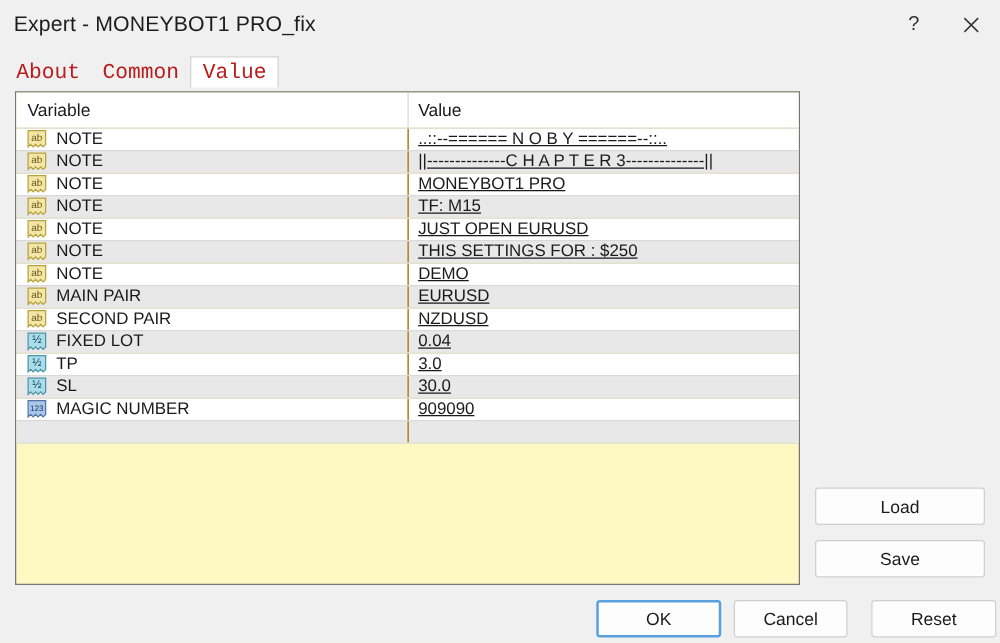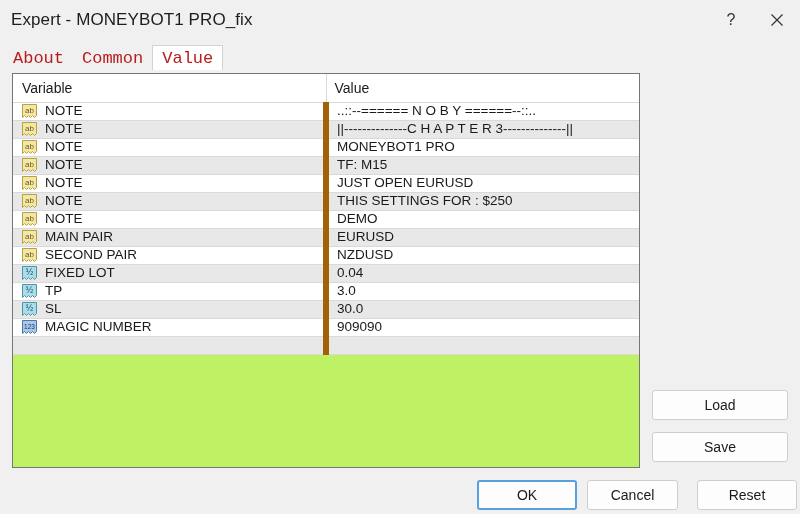--- a/index.html
+++ b/index.html
@@ -96,21 +96,21 @@
     z-index: 3;
   }
 
   
   .table-panel {
     position: absolute;
     left: 12px;
     top: 73px;
     width: 628px;
     height: 395px;
-    background: #bef264;
+    background: #fef9c3;
     border: 1px solid #767676;
     box-sizing: border-box;
     overflow: hidden;
   }
   .grid {
     width: 100%;
     border-collapse: collapse;
     table-layout: fixed;
   }
   .grid col.c-var { width: 313px; }
@@ -143,22 +143,23 @@
     white-space: nowrap;
     overflow: hidden;
   }
   .grid tr.alt td { background: #e8e8e8; }
   .grid tr.norm td { background: #ffffff; }
 
   td.var-cell {
     padding-left: 8px;
   }
   td.val-cell {
-    border-left: 6px solid #a16207;
+    border-left: 1px solid #a16207;
     padding-left: 8px;
+    text-decoration: underline;
   }
   .var-inner {
     display: flex;
     align-items: center;
     gap: 7px;
   }
   .var-label { line-height: 1; }
   .val-text { line-height: 1; display: block; }
 
   

